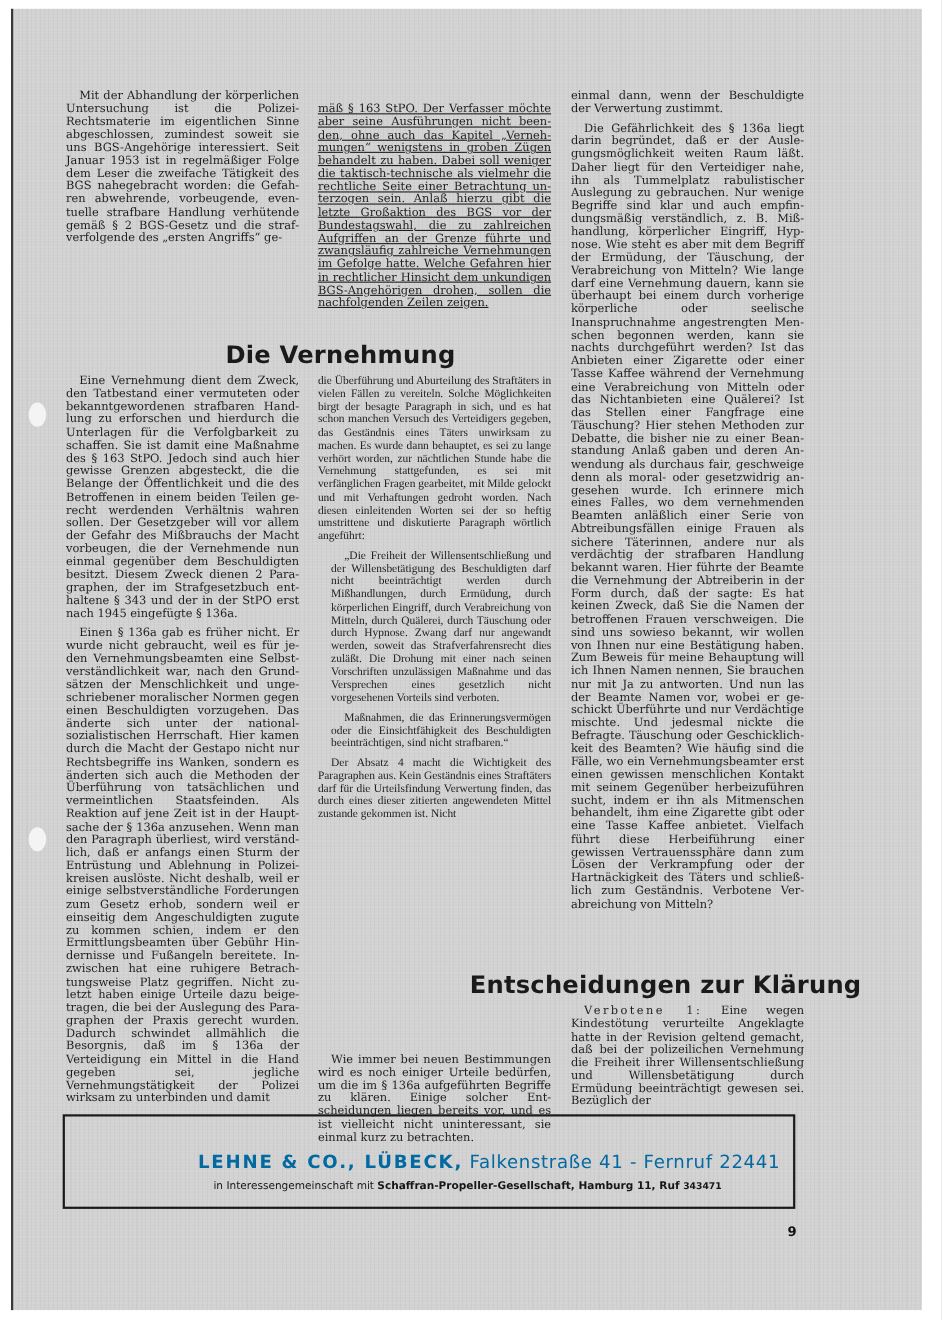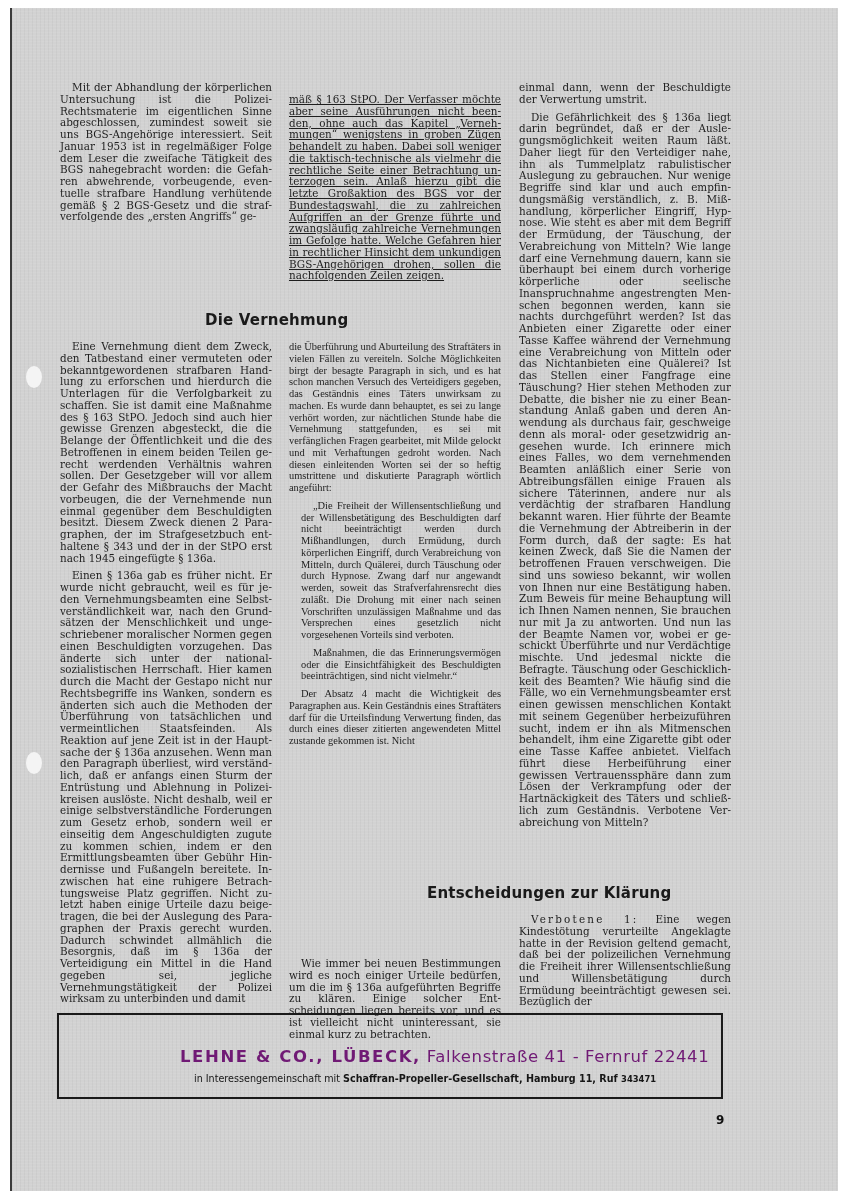--- a/index.html
+++ b/index.html
@@ -24,34 +24,34 @@
   .col p { margin: 0; }
   .col p.ind { text-indent: 12px; }
   .col p.gap { margin-top: 6px; }
   .col p.quote { padding-left: 12px; text-indent: 12px; }
   .col p.quote2 { padding-left: 12px; text-indent: 12px; margin-top: 6px; }
   .c1 { left: 60px; width: 212px; }
   .c2 { left: 289px; width: 212px; }
   .c3 { left: 519px; width: 212px; }
   .heading {
     position: absolute; font-family: "DejaVu Sans", sans-serif; font-weight: bold;
-    font-size: 15px; color: #1a1a1a; letter-spacing: 0.2px; white-space: nowrap;
+    font-size: 22px; color: #1a1a1a; letter-spacing: 0.2px; white-space: nowrap;
   }
   .spaced { letter-spacing: 2.2px; }
   .ad {
     position: absolute; left: 57px; top: 1013px; width: 662px; height: 82px;
     border: 2px solid #1a1a1a; border-right-width: 2.5px;
   }
   .ad-line1 {
     position: absolute; left: 17px; top: 7px; font-family: "DejaVu Sans", sans-serif;
     font-weight: bold; font-size: 17.5px; letter-spacing: 2.6px; color: #161616; white-space: nowrap;
   }
   .ad-line2 {
     position: absolute; left: 121px; top: 32px; font-family: "DejaVu Sans", sans-serif;
-    font-size: 16.5px; color: #701a75; white-space: nowrap; letter-spacing: 0.6px;
+    font-size: 16.5px; color: #0369a1; white-space: nowrap; letter-spacing: 0.6px;
   }
   .ad-line2 b { font-weight: bold; letter-spacing: 1.6px; }
   .ad-line3 {
     position: absolute; left: 121px; top: 58px; font-family: "DejaVu Sans", sans-serif;
     font-size: 9.6px; color: #161616; white-space: nowrap; font-weight: bold; padding-left: 14px;
   }
   .ad-line3 .norm { font-weight: normal; }
   .ad-line3 .small { font-size: 8.4px; }
   .pagenum {
     position: absolute; left: 716px; top: 1113px; font-family: "DejaVu Sans", sans-serif;
@@ -77,26 +77,26 @@
 <div class="heading" style="left:205px; top:311px;">Die Vernehmung</div>
 
 <div class="col c1" style="top:341px;">
   <p class="ind">Eine Vernehmung dient dem Zweck, den Tatbestand einer vermuteten oder bekanntgewordenen strafbaren Hand­lung zu erforschen und hierdurch die Unterlagen für die Verfolgbarkeit zu schaffen. Sie ist damit eine Maßnahme des § 163 StPO. Jedoch sind auch hier gewisse Grenzen abgesteckt, die die Be­lange der Öffentlichkeit und die des Betroffenen in einem beiden Teilen ge­recht werdenden Verhältnis wahren sollen. Der Gesetzgeber will vor allem der Gefahr des Mißbrauchs der Macht vorbeugen, die der Vernehmende nun einmal gegenüber dem Beschuldigten besitzt. Diesem Zweck dienen 2 Para­graphen, der im Strafgesetzbuch ent­haltene § 343 und der in der StPO erst nach 1945 eingefügte § 136a.</p>
   <p class="ind gap">Einen § 136a gab es früher nicht. Er wurde nicht gebraucht, weil es für je­den Vernehmungsbeamten eine Selbst­verständlichkeit war, nach den Grund­sätzen der Menschlichkeit und unge­schriebener moralischer Normen ge­gen einen Beschuldigten vorzugehen. Das änderte sich unter der national­sozialistischen Herrschaft. Hier kamen durch die Macht der Gestapo nicht nur Rechtsbegriffe ins Wanken, sondern es änderten sich auch die Methoden der Überführung von tatsächlichen und vermeintlichen Staatsfeinden. Als Reaktion auf jene Zeit ist in der Haupt­sache der § 136a anzusehen. Wenn man den Paragraph überliest, wird verständ­lich, daß er anfangs einen Sturm der Entrüstung und Ablehnung in Polizei­kreisen auslöste. Nicht deshalb, weil er einige selbstverständliche Forderun­gen zum Gesetz erhob, sondern weil er einseitig dem Angeschuldigten zu­gute zu kommen schien, indem er den Ermittlungsbeamten über Gebühr Hin­dernisse und Fußangeln bereitete. In­zwischen hat eine ruhigere Betrach­tungsweise Platz gegriffen. Nicht zu­letzt haben einige Urteile dazu beige­tragen, die bei der Auslegung des Para­graphen der Praxis gerecht wurden. Da­durch schwindet allmählich die Besorg­nis, daß im § 136a der Verteidigung ein Mittel in die Hand gegeben sei, jeg­liche Vernehmungstätigkeit der Poli­zei wirksam zu unterbinden und damit</p>
 </div>
 
 <div class="col c2" style="top:341px;font-family:Liberation Serif, serif;">
   <p>die Überführung und Aburteilung des Straftäters in vielen Fällen zu ver­eiteln. Solche Möglichkeiten birgt der besagte Paragraph in sich, und es hat schon manchen Versuch des Verteidi­gers gegeben, das Geständnis eines Tä­ters unwirksam zu machen. Es wurde dann behauptet, es sei zu lange verhört worden, zur nächtlichen Stunde habe die Vernehmung stattgefunden, es sei mit verfänglichen Fragen gearbeitet, mit Milde gelockt und mit Verhaftungen gedroht worden. Nach diesen einleiten­den Worten sei der so heftig umstrit­tene und diskutierte Paragraph wört­lich angeführt:</p>
   <p class="quote gap">„Die Freiheit der Willensentschlie­ßung und der Willensbetätigung des Beschuldigten darf nicht beeinträch­tigt werden durch Mißhandlungen, durch Ermüdung, durch körperlichen Eingriff, durch Verabreichung von Mitteln, durch Quälerei, durch Täu­schung oder durch Hypnose. Zwang darf nur angewandt werden, soweit das Strafverfahrensrecht dies zuläßt. Die Drohung mit einer nach sei­nen Vorschriften unzulässigen Maß­nahme und das Versprechen eines gesetzlich nicht vorgesehenen Vor­teils sind verboten.</p>
-  <p class="quote2">Maßnahmen, die das Erinnerungs­vermögen oder die Einsichtfähigkeit des Beschuldigten beeinträchtigen, sind nicht vielmehr.“</p>
+  <p class="quote2">Maßnahmen, die das Erinnerungs­vermögen oder die Einsichtfähigkeit des Beschuldigten beeinträchtigen, sind nicht strafbaren.“</p>
   <p class="ind gap">Der Absatz 4 macht die Wichtigkeit des Paragraphen aus. Kein Geständ­nis eines Straftäters darf für die Urteils­findung Verwertung finden, das durch eines dieser zitierten angewendeten Mittel zustande gekommen ist. Nicht</p>
 </div>
 
 <div class="col c3" style="top:82px;">
-  <p>einmal dann, wenn der Beschuldigte der Verwertung umstrit.</p>
+  <p>einmal dann, wenn der Beschuldigte der Verwertung zustimmt.</p>
   <p class="ind gap">Die Gefährlichkeit des § 136a liegt darin begründet, daß er der Ausle­gungsmöglichkeit weiten Raum läßt. Daher liegt für den Verteidiger nahe, ihn als Tummelplatz rabulistischer Auslegung zu gebrauchen. Nur wenige Begriffe sind klar und auch empfin­dungsmäßig verständlich, z. B. Miß­handlung, körperlicher Eingriff, Hyp­nose. Wie steht es aber mit dem Be­griff der Ermüdung, der Täuschung, der Verabreichung von Mitteln? Wie lange darf eine Vernehmung dauern, kann sie überhaupt bei einem durch vorherige körperliche oder seelische Inanspruchnahme angestrengten Men­schen begonnen werden, kann sie nachts durchgeführt werden? Ist das Anbieten einer Zigarette oder einer Tasse Kaffee während der Verneh­mung eine Verabreichung von Mitteln oder das Nichtanbieten eine Quälerei? Ist das Stellen einer Fangfrage eine Täuschung? Hier stehen Methoden zur Debatte, die bisher nie zu einer Bean­standung Anlaß gaben und deren An­wendung als durchaus fair, geschweige denn als moral- oder gesetzwidrig an­gesehen wurde. Ich erinnere mich eines Falles, wo dem vernehmenden Beam­ten anläßlich einer Serie von Abtrei­bungsfällen einige Frauen als sichere Täterinnen, andere nur als verdächtig der strafbaren Handlung bekannt wa­ren. Hier führte der Beamte die Ver­nehmung der Abtreiberin in der Form durch, daß der sagte: Es hat keinen Zweck, daß Sie die Namen der betrof­fenen Frauen verschweigen. Die sind uns sowieso bekannt, wir wollen von Ihnen nur eine Bestätigung haben. Zum Beweis für meine Behauptung will ich Ihnen Namen nennen, Sie brauchen nur mit Ja zu antworten. Und nun las der Beamte Namen vor, wobei er ge­schickt Überführte und nur Verdäch­tige mischte. Und jedesmal nickte die Befragte. Täuschung oder Geschicklich­keit des Beamten? Wie häufig sind die Fälle, wo ein Vernehmungsbeamter erst einen gewissen menschlichen Kon­takt mit seinem Gegenüber herbeizu­führen sucht, indem er ihn als Mitmen­schen behandelt, ihm eine Zigarette gibt oder eine Tasse Kaffee anbietet. Vielfach führt diese Herbeiführung einer gewissen Vertrauenssphäre dann zum Lösen der Verkrampfung oder der Hartnäckigkeit des Täters und schließ­lich zum Geständnis. Verbotene Ver­abreichung von Mitteln?</p>
 </div>
 
 <div class="heading" style="left:387px; top:884px;margin-left:40px;">Entscheidungen zur Klärung</div>
 
 <div class="col c2" style="top:914px;margin-top:44px;">
   <p class="ind">Wie immer bei neuen Bestimmungen wird es noch einiger Urteile bedürfen, um die im § 136a aufgeführten Be­griffe zu klären. Einige solcher Ent­scheidungen liegen bereits vor, und es ist vielleicht nicht uninteressant, sie einmal kurz zu betrachten.</p>
 </div>
 
 <div class="col c3" style="top:914px;">

